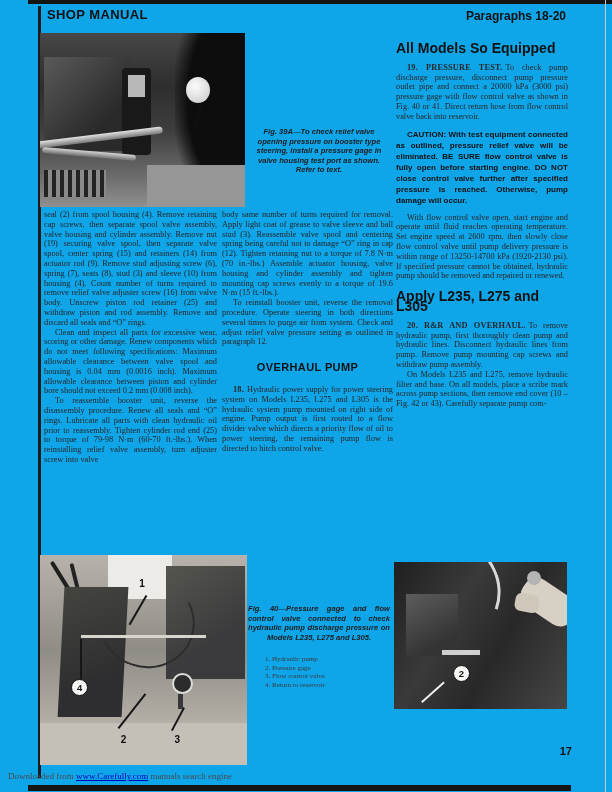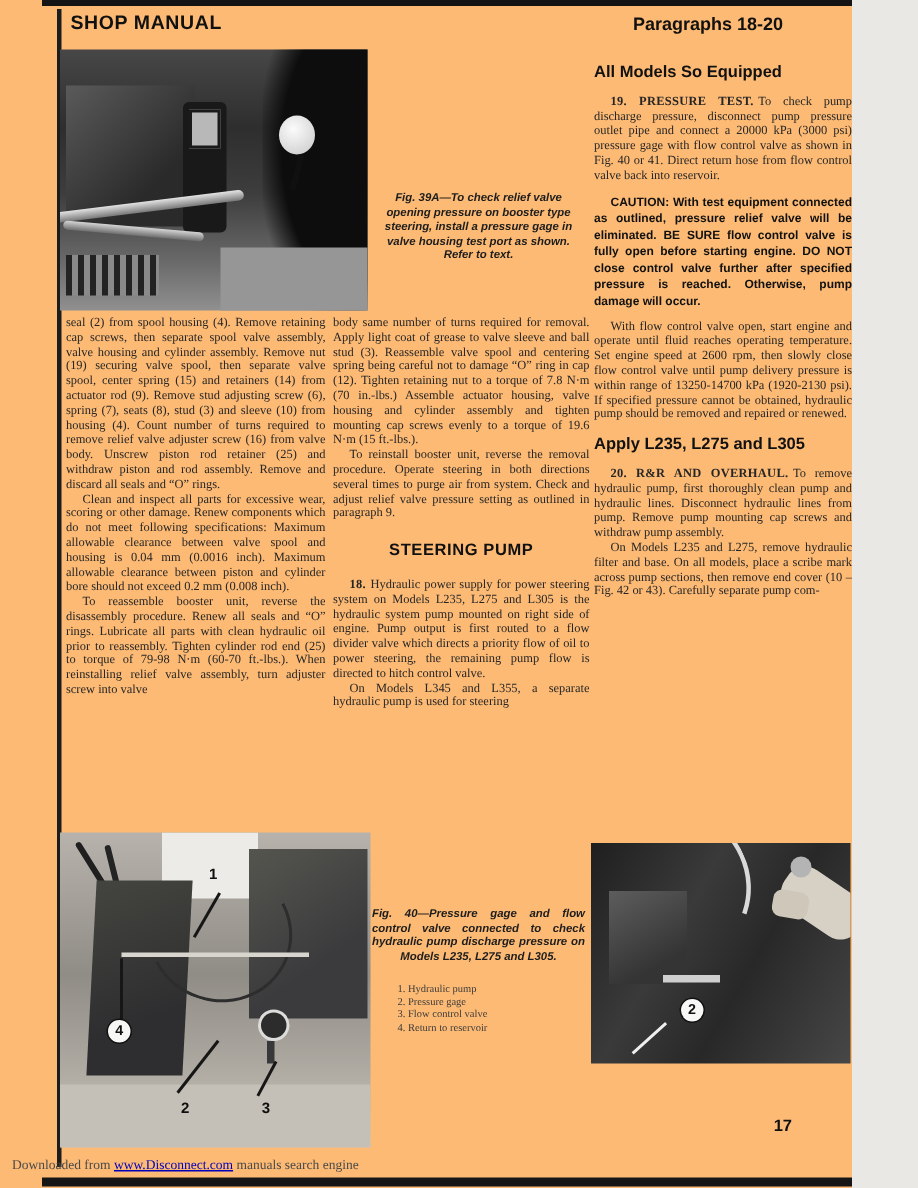--- a/index.html
+++ b/index.html
@@ -1,37 +1,37 @@
 <!DOCTYPE html>
 <html><head>
 <meta charset="utf-8">
 <style>
   html,body{margin:0;padding:0;}
   body{width:612px;height:792px;background:#e9e8e4;font-family:"Liberation Serif",serif;}
-  .page{position:relative;width:568px;height:792px;background:#fdba74;overflow:hidden;}
+  .page{position:relative;width:612px;height:792px;background:#0ea5e9;overflow:hidden;}
 
   
   .topbar{position:absolute;left:28px;top:0;width:584px;height:4px;background:#141414;}
   .leftline{position:absolute;left:38px;top:6px;width:3px;height:772px;background:#1c1c1c;}
   .rightline{position:absolute;left:605px;top:0;width:1px;height:792px;background:#c9c8c4;}
   .bottombar{position:absolute;left:28px;top:785px;width:543px;height:6px;background:#161616;}
 
   
   .hdr-left{position:absolute;left:47px;top:7px;font-family:"Liberation Sans",sans-serif;font-weight:bold;font-size:13px;letter-spacing:.4px;color:#111;}
   .hdr-right{position:absolute;right:46px;top:9px;font-family:"Liberation Sans",sans-serif;font-weight:bold;font-size:12px;color:#111;}
 
   
   .col{position:absolute;text-align:justify;font-size:8.3px;line-height:9.8px;color:#262626;}
   .col-left{left:44px;top:210px;width:173px;}
   .col-mid{left:222px;top:210px;width:171px;}
   .col-right{left:396px;top:33px;width:172px;}
   .para{margin:0;text-indent:11px;}
   .para.noindent{text-indent:0;}
   .lead{font-weight:bold;margin-right:3px;letter-spacing:.2px;}
-  .h-side{font-family:"Liberation Sans",sans-serif;font-weight:bold;font-size:11px;color:#111;margin:11px 0 9px;text-align:left;text-indent:0;}
+  .h-side{font-family:"Liberation Sans",sans-serif;font-weight:bold;font-size:14px;color:#111;margin:11px 0 9px;text-align:left;text-indent:0;}
   .h-center{font-family:"Liberation Sans",sans-serif;font-weight:bold;font-size:11px;letter-spacing:.4px;color:#111;margin:16px 0 12px;text-align:center;text-indent:0;}
   .caution{font-family:"Liberation Sans",sans-serif;font-weight:bold;font-size:8px;line-height:11px;color:#111;margin-top:7px;text-indent:11px;}
   .gap{margin-top:7px;}
 
   
   .figcap{position:absolute;font-family:"Liberation Sans",sans-serif;font-weight:bold;font-style:italic;font-size:7.6px;line-height:9.6px;color:#1d1d1d;text-align:center;}
   .figcap.justified{text-align:justify;text-align-last:center;}
   .figlegend{position:absolute;font-size:7px;line-height:8.6px;color:#3a3a3a;font-style:normal;}
   .figlegend div{white-space:nowrap;}
 
@@ -116,24 +116,23 @@
   <div class="figcap" style="left:249px;top:90px;width:140px;margin-top:37px;">Fig. 39A—To check relief valve opening pressure on booster type steering, install a pressure gage in valve housing test port as shown. Refer to text.</div>
 
   <div class="col col-left">
     <p class="para noindent">seal (2) from spool housing (4). Remove retaining cap screws, then separate spool valve assembly, valve housing and cylinder assembly. Remove nut (19) securing valve spool, then separate valve spool, center spring (15) and retainers (14) from actuator rod (9). Remove stud adjusting screw (6), spring (7), seats (8), stud (3) and sleeve (10) from housing (4). Count number of turns required to remove relief valve adjuster screw (16) from valve body. Unscrew piston rod retainer (25) and withdraw piston and rod assembly. Remove and discard all seals and “O” rings.</p>
     <p class="para">Clean and inspect all parts for excessive wear, scoring or other damage. Renew components which do not meet following specifications: Maximum allowable clearance between valve spool and housing is 0.04 mm (0.0016 inch). Maximum allowable clearance between piston and cylinder bore should not exceed 0.2 mm (0.008 inch).</p>
     <p class="para">To reassemble booster unit, reverse the disassembly procedure. Renew all seals and “O” rings. Lubricate all parts with clean hydraulic oil prior to reassembly. Tighten cylinder rod end (25) to torque of 79-98 N·m (60-70 ft.-lbs.). When reinstalling relief valve assembly, turn adjuster screw into valve</p>
   </div>
 
   <div class="col col-mid">
     <p class="para noindent">body same number of turns required for removal. Apply light coat of grease to valve sleeve and ball stud (3). Reassemble valve spool and centering spring being careful not to damage “O” ring in cap (12). Tighten retaining nut to a torque of 7.8 N·m (70 in.-lbs.) Assemble actuator housing, valve housing and cylinder assembly and tighten mounting cap screws evenly to a torque of 19.6 N·m (15 ft.-lbs.).</p>
-    <p class="para">To reinstall booster unit, reverse the removal procedure. Operate steering in both directions several times to purge air from system. Check and adjust relief valve pressure setting as outlined in paragraph 9.</p>
-    <div class="h-center">STEERING PUMP</div>
+    <p class="para">To reinstall booster unit, reverse the removal procedure. Operate steering in both directions several times to purge air from system. Check and adjust relief valve pressure setting as outlined in paragraph 12.</p>
+    <div class="h-center">OVERHAUL PUMP</div>
     <p class="para"><span class="lead">18.</span><span>Hydraulic power supply for power steering system on Models L235, L275 and L305 is the hydraulic system pump mounted on right side of engine. Pump output is first routed to a flow divider valve which directs a priority flow of oil to power steering, the remaining pump flow is directed to hitch control valve.</span></p>
-    <p class="para">On Models L345 and L355, a separate hydraulic pump is used for steering</p>
   </div>
 
   <div class="col col-right">
     <div class="h-side">All Models So Equipped</div>
     <p class="para"><span class="lead">19. PRESSURE TEST.</span><span>To check pump discharge pressure, disconnect pump pressure outlet pipe and connect a 20000 kPa (3000 psi) pressure gage with flow control valve as shown in Fig. 40 or 41. Direct return hose from flow control valve back into reservoir.</span></p>
     <p class="para caution">CAUTION: With test equipment connected as outlined, pressure relief valve will be eliminated. BE SURE flow control valve is fully open before starting engine. DO NOT close control valve further after specified pressure is reached. Otherwise, pump damage will occur.</p>
     <p class="para gap">With flow control valve open, start engine and operate until fluid reaches operating temperature. Set engine speed at 2600 rpm, then slowly close flow control valve until pump delivery pressure is within range of 13250-14700 kPa (1920-2130 psi). If specified pressure cannot be obtained, hydraulic pump should be removed and repaired or renewed.</p>
     <div class="h-side">Apply L235, L275 and L305</div>
     <p class="para"><span class="lead">20. R&amp;R AND OVERHAUL.</span><span>To remove hydraulic pump, first thoroughly clean pump and hydraulic lines. Disconnect hydraulic lines from pump. Remove pump mounting cap screws and withdraw pump assembly.</span></p>
     <p class="para">On Models L235 and L275, remove hydraulic filter and base. On all models, place a scribe mark across pump sections, then remove end cover (10 – Fig. 42 or 43). Carefully separate pump com-</p>
@@ -176,17 +175,17 @@
     <div class="p3-hand"></div>
     <div class="p3-gauge"></div>
     <div class="p3-ld"></div>
     <div class="callout-circ" style="left:34%;top:70%;">2</div>
   </div>
 
 
   <div class="pagenum">17</div>
   <div class="watermark">
     <span>Downloaded from</span>
-    <a href="#">www.Disconnect.com</a>
+    <a href="#">www.Carefully.com</a>
     <span>manuals search engine</span>
   </div>
 
 </div>
 
 </body></html>

